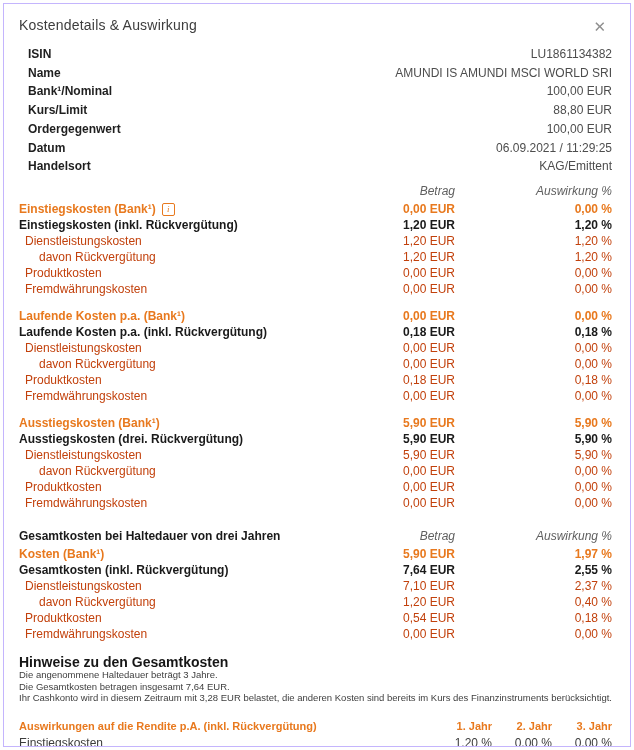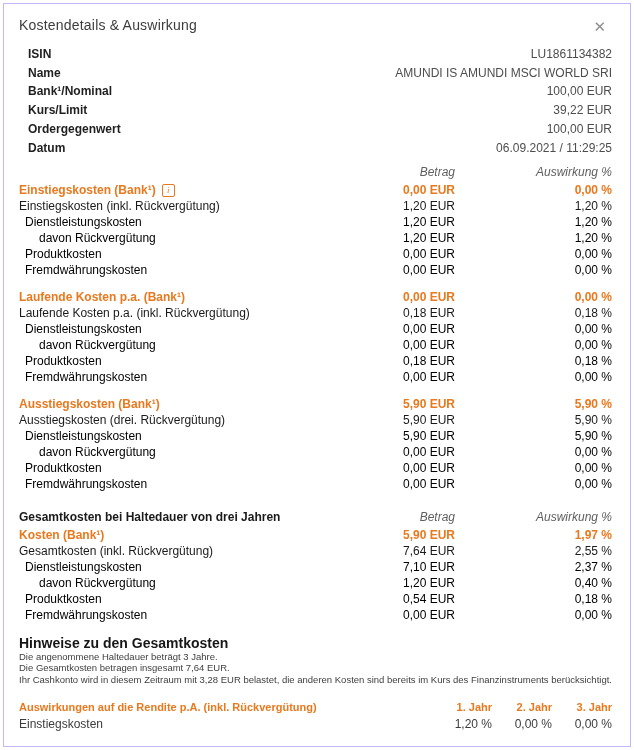--- a/index.html
+++ b/index.html
@@ -16,24 +16,24 @@
   .info-value { margin-left:auto; color:#4d4d4d; }
 
   .colhdr-row { display:flex; font-size:12px; line-height:17px; margin-top:7px; margin-bottom:1px; }
   .colhdr { font-style:italic; color:#5f5f5f; }
   .flex1 { flex:1; }
   .col-betrag { width:120px; text-align:right; }
   .col-ausw { width:157px; text-align:right; }
 
   .section { margin-bottom:11px; }
   .section:last-child { margin-bottom:0; }
-  .cost-row { display:flex; font-size:12px; line-height:16px; color:#000000; }
+  .cost-row { display:flex; font-size:12px; line-height:16px; color:#c2410c; }
   .cost-label { flex:1; }
   .row-orange, .row-orange .col-betrag, .row-orange .col-ausw { color:var(--orange); font-weight:600; }
-  .row-bold { color:#1a1a1a; font-weight:400; }
+  .row-bold { color:#1a1a1a; font-weight:700; }
   .row-sub .cost-label { padding-left:6px; }
   .row-subsub .cost-label { padding-left:20px; }
 
   .info-icon { display:inline-block; width:11px; height:11px; border:1px solid var(--orange); border-radius:2px; color:var(--orange); font-size:9px; font-weight:400; line-height:11px; text-align:center; font-style:italic; font-family:"Liberation Serif", serif; margin-left:6px; vertical-align:1px; cursor:pointer; }
 
   .total-block { margin-top:17px; }
   .total-title { flex:1; font-weight:700; color:#1a1a1a; font-style:normal; }
   .total-hdr { margin-top:0; }
 
   .notes { margin-top:15px; font-size:9.5px; color:#3e3e3e; line-height:11.5px; }
@@ -65,29 +65,33 @@
       <div class="info-row">
         <span class="info-label">Name</span>
         <span class="info-value">AMUNDI IS AMUNDI MSCI WORLD SRI</span>
       </div>
       <div class="info-row">
         <span class="info-label">Bank¹/Nominal</span>
         <span class="info-value">100,00 EUR</span>
       </div>
       <div class="info-row">
         <span class="info-label">Kurs/Limit</span>
-        <span class="info-value">39,22 EUR</span>
+        <span class="info-value">88,80 EUR</span>
       </div>
       <div class="info-row">
         <span class="info-label">Ordergegenwert</span>
         <span class="info-value">100,00 EUR</span>
       </div>
       <div class="info-row">
         <span class="info-label">Datum</span>
         <span class="info-value">06.09.2021 / 11:29:25</span>
+      </div>
+      <div class="info-row">
+        <span class="info-label">Handelsort</span>
+        <span class="info-value">KAG/Emittent</span>
       </div>
     </div>
 
   <div class="colhdr-row">
     <span class="flex1"></span>
     <span class="col-betrag colhdr">Betrag</span>
     <span class="col-ausw colhdr">Auswirkung %</span>
   </div>
 
   <div id="cost-sections">

